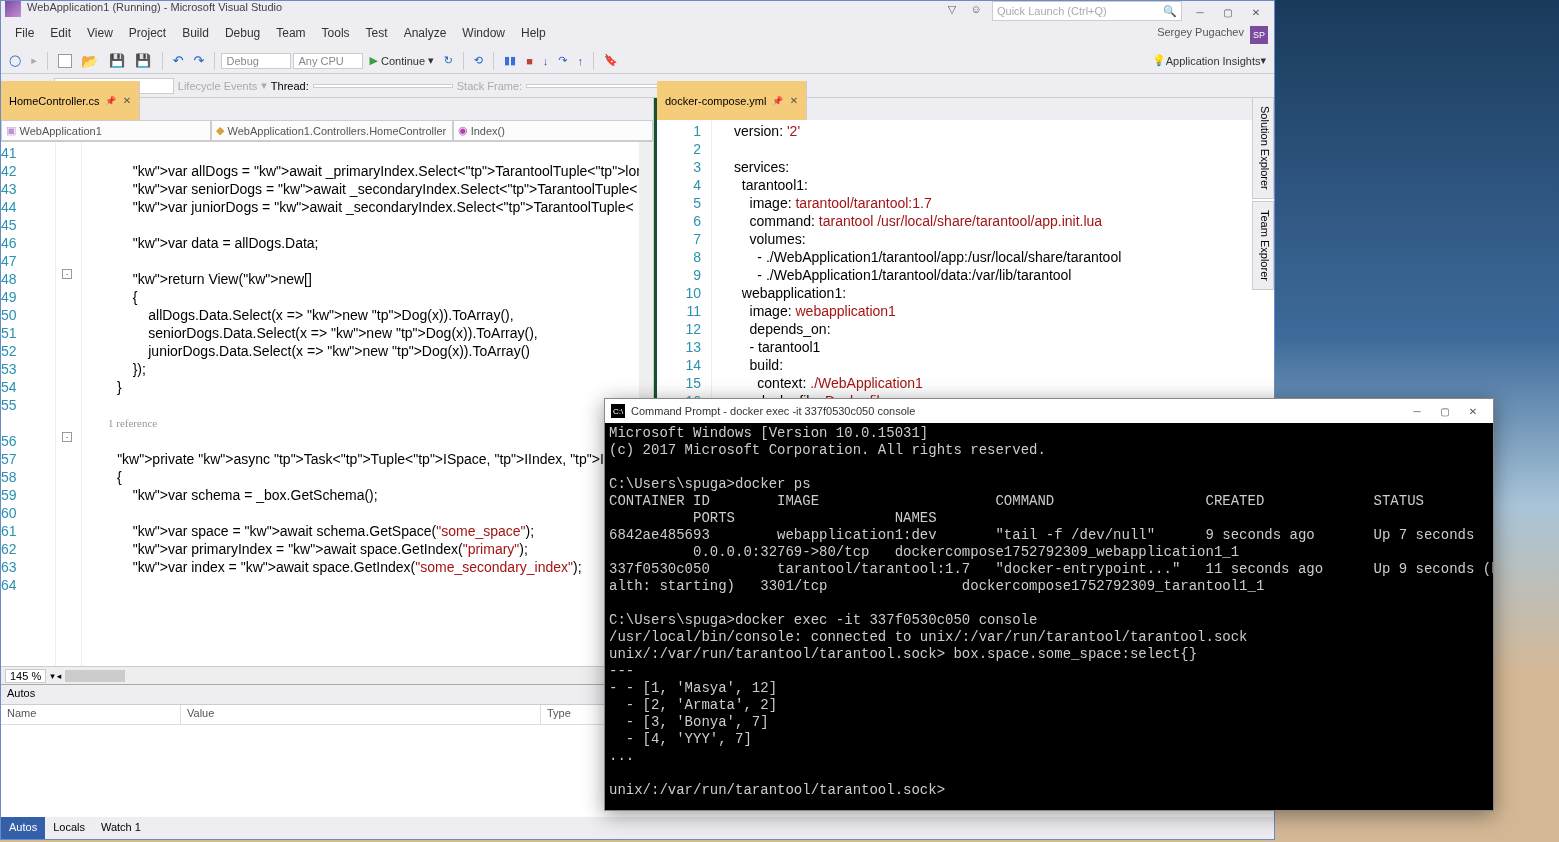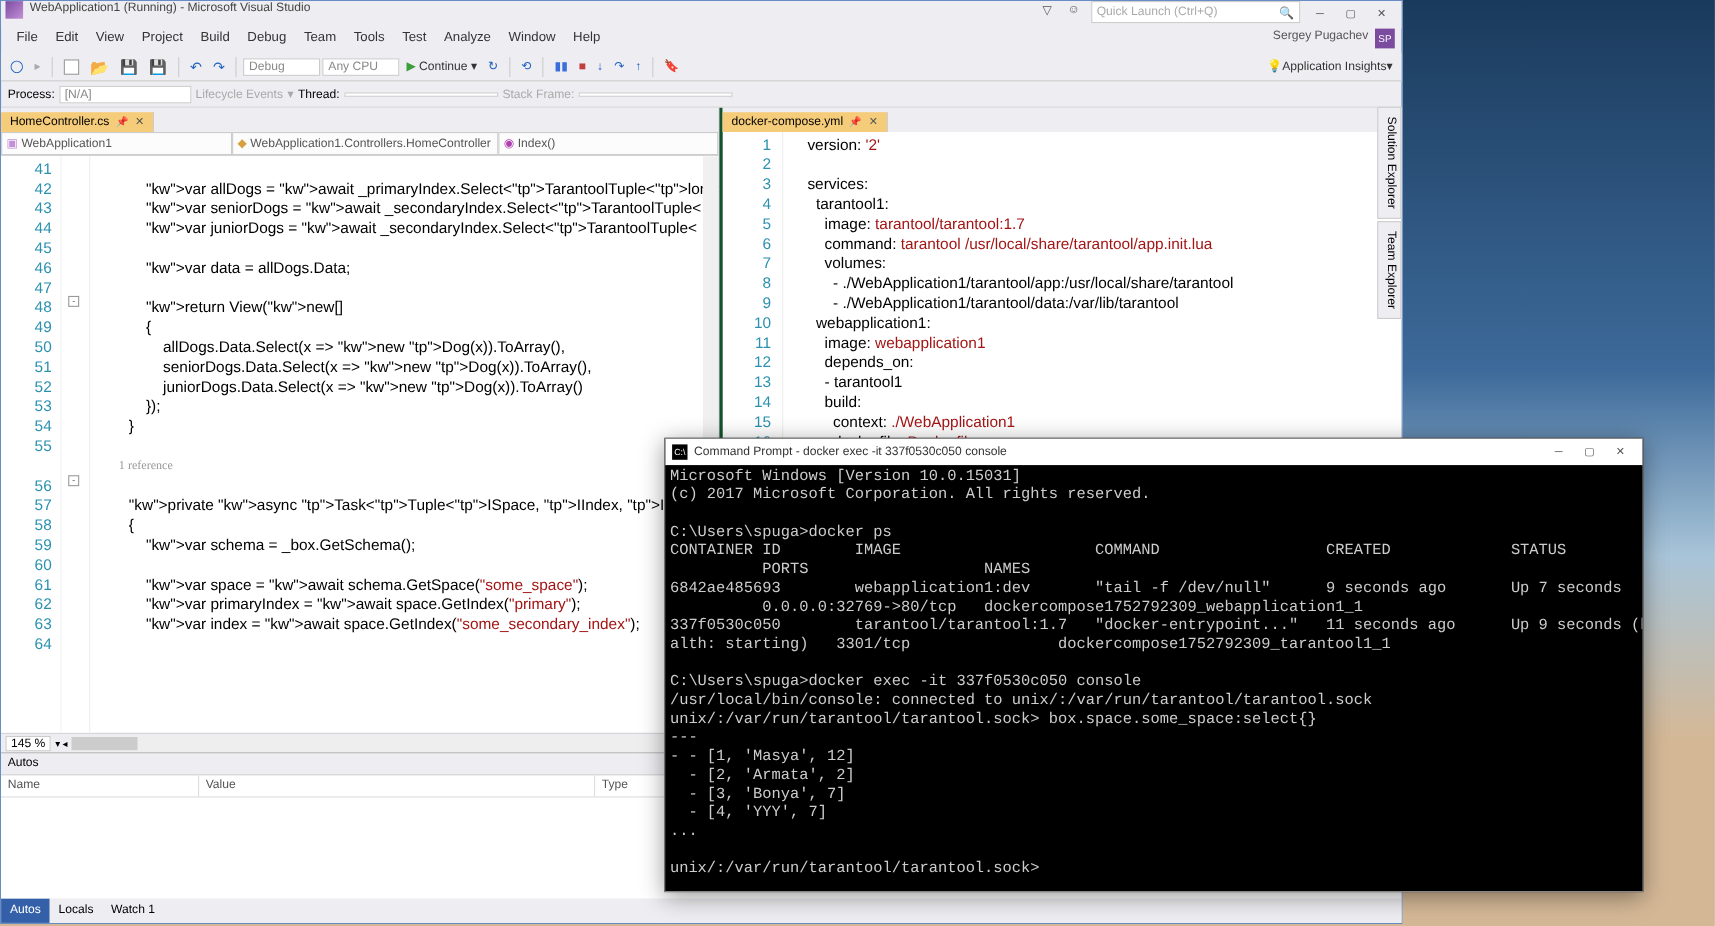--- a/index.html
+++ b/index.html
@@ -25,27 +25,27 @@
 .icon-save { color: #4080e0; font-size: 13px; }
 .icon-undo, .icon-redo { color: #2060c0; font-size: 13px; }
 .icon-play { color: #3a9e3a; font-size: 11px; }
 .icon-pause { color: #3a6edb; font-size: 11px; }
 .icon-stop { color: #c04040; font-size: 11px; }
 .toolbar2 { height: 24px; display: flex; align-items: center; padding: 0 6px; font-size: 11px; gap: 4px; border-bottom: 1px solid #ccc; }
 
 .docwell { flex: 1; display: flex; background: #fff; min-height: 0; }
 .editor-pane { flex: 1; display: flex; flex-direction: column; border-right: 1px solid #ccc; min-width: 0; }
 .tabs { height: 22px; background: #eeeef2; display: flex; align-items: flex-end; }
-.tab { display: flex; align-items: center; padding: 3px 8px; font-size: 11px; background: #f5cc7a; border-right: 1px solid #ccc; height: 18px; cursor: pointer; }
+.tab { display: flex; align-items: center; padding: 3px 8px; font-size: 11px; background: #f5cc7a; border-right: 1px solid #ccc; height: 39px; cursor: pointer; }
 .tab .pin { margin-left: 6px; font-size: 9px; color: #555; }
 .tab .close { margin-left: 6px; font-size: 10px; color: #555; }
 .nav-bar { height: 22px; display: flex; border-bottom: 1px solid #ccc; }
 .nav-dd { border: 1px solid #ccc; background: #fcfcfc; padding: 2px 4px; font-size: 11px; color: #555; display: flex; align-items: center; margin: 0; }
 .code-area { flex: 1; display: flex; overflow: hidden; background: #fff; font-family: Consolas, monospace; font-size: 14px; position: relative; }
-.gutter { width: 55px; background: #fff; color: #2b91af; text-align: right; padding: 2px 8px 0 0; font-family: Consolas, monospace; line-height: 18px; border-right: 1px solid #eee; }
+.gutter { width: 55px; background: #fff; color: #2b91af; text-align: left; padding: 2px 8px 0 0; font-family: Consolas, monospace; line-height: 18px; border-right: 1px solid #eee; }
 .gutter .ln { display: block; }
 .outline { width: 26px; background: #fff; border-right: 1px solid #eee; position: relative; }
 .outline .fold { position: absolute; left: 6px; width: 10px; height: 10px; border: 1px solid #999; font-size: 8px; line-height: 8px; text-align: center; color: #555; }
 .code-body { flex: 1; padding: 2px 0 0 4px; line-height: 18px; white-space: pre; color: #000; overflow: hidden; }
 .code-body .cl { display: block; height: 18px; }
 .str { color: #a31515; }
 .codelens { color: #999; font-size: 11px; font-family: "Segoe UI"; }
 .zoom-bar { height: 18px; background: #eeeef2; border-top: 1px solid #ccc; display: flex; align-items: center; font-size: 11px; padding: 0 4px; }
 .zoom-dd { border: 1px solid #ccc; background: #fff; padding: 0 4px; margin-right: 4px; }
 .scroll-track { flex: 1; height: 14px; background: #eee; position: relative; }

